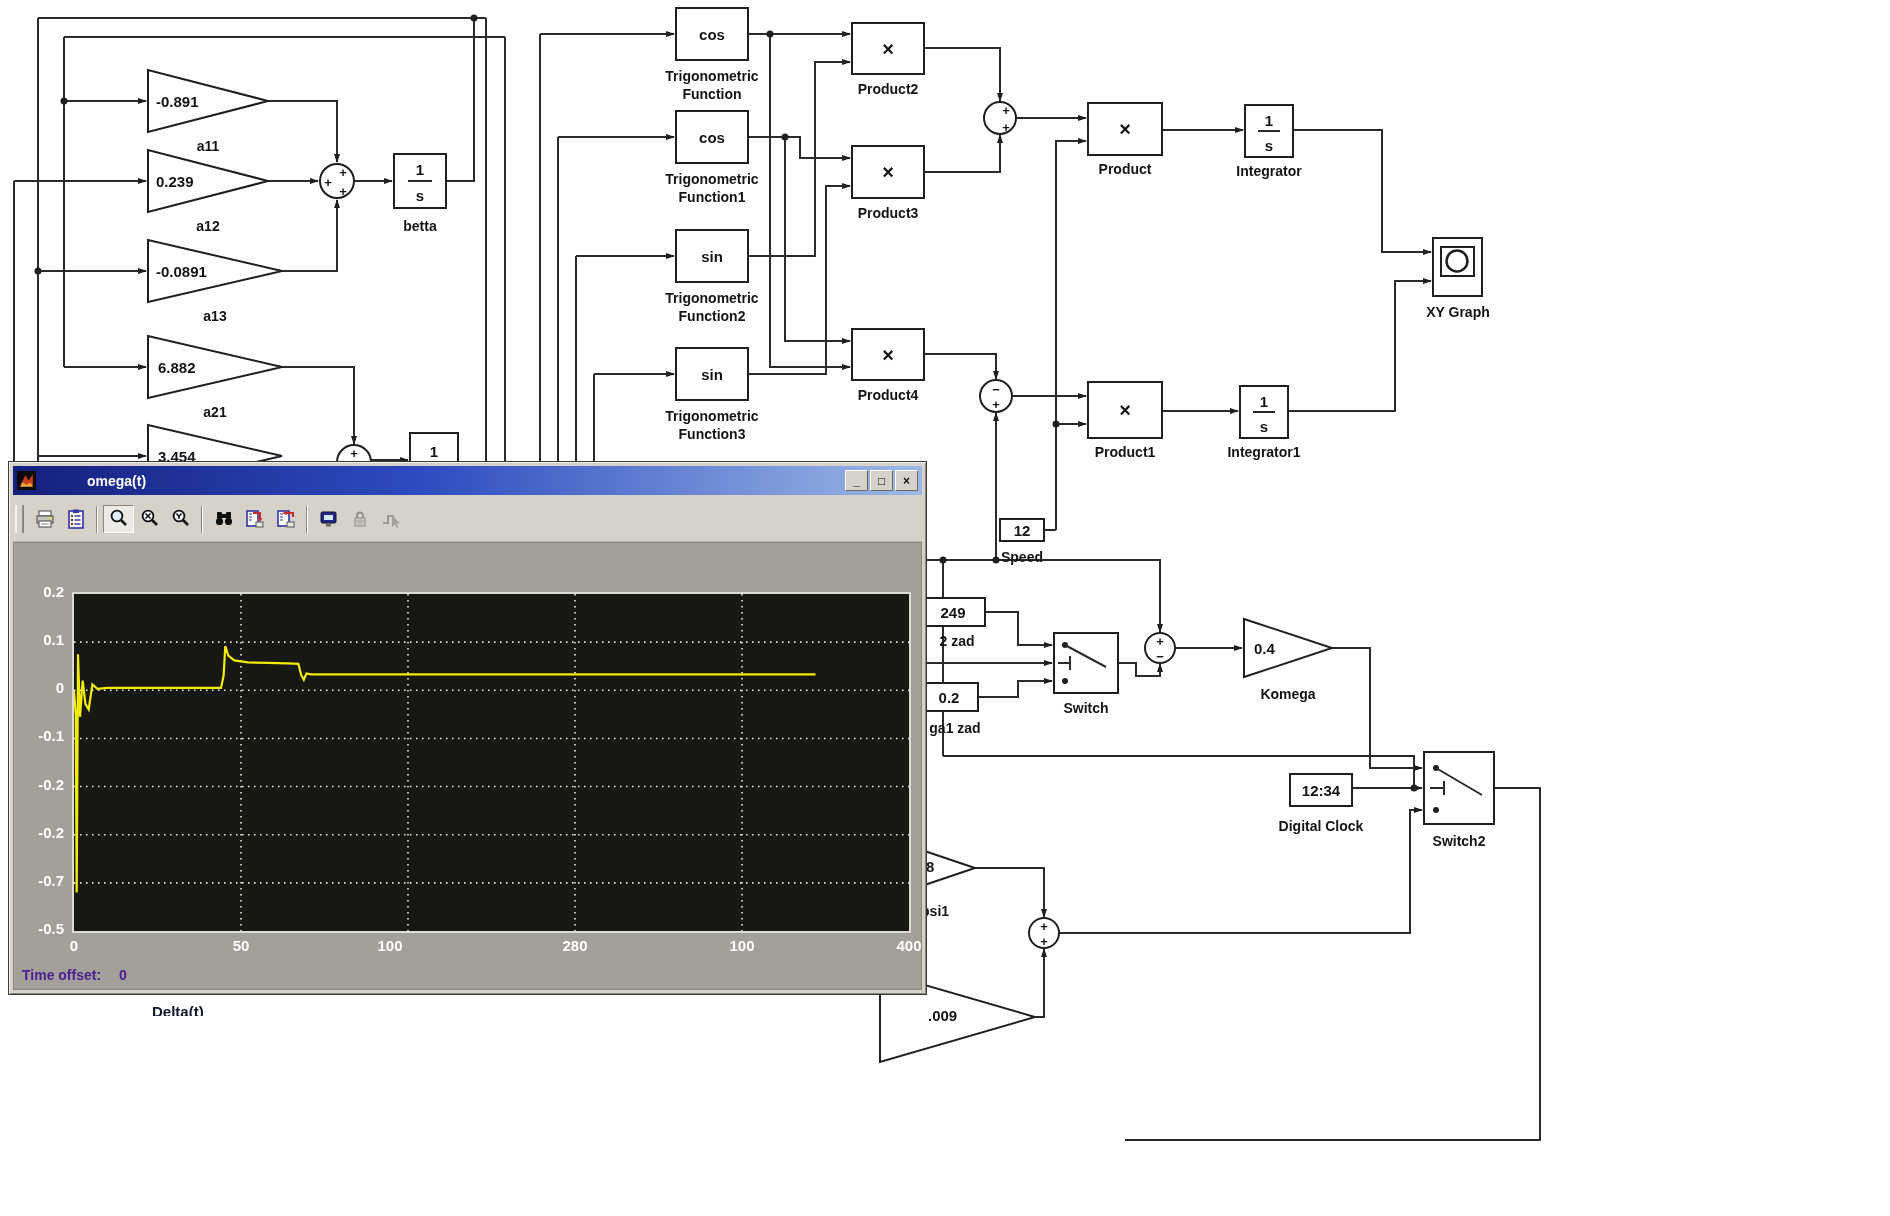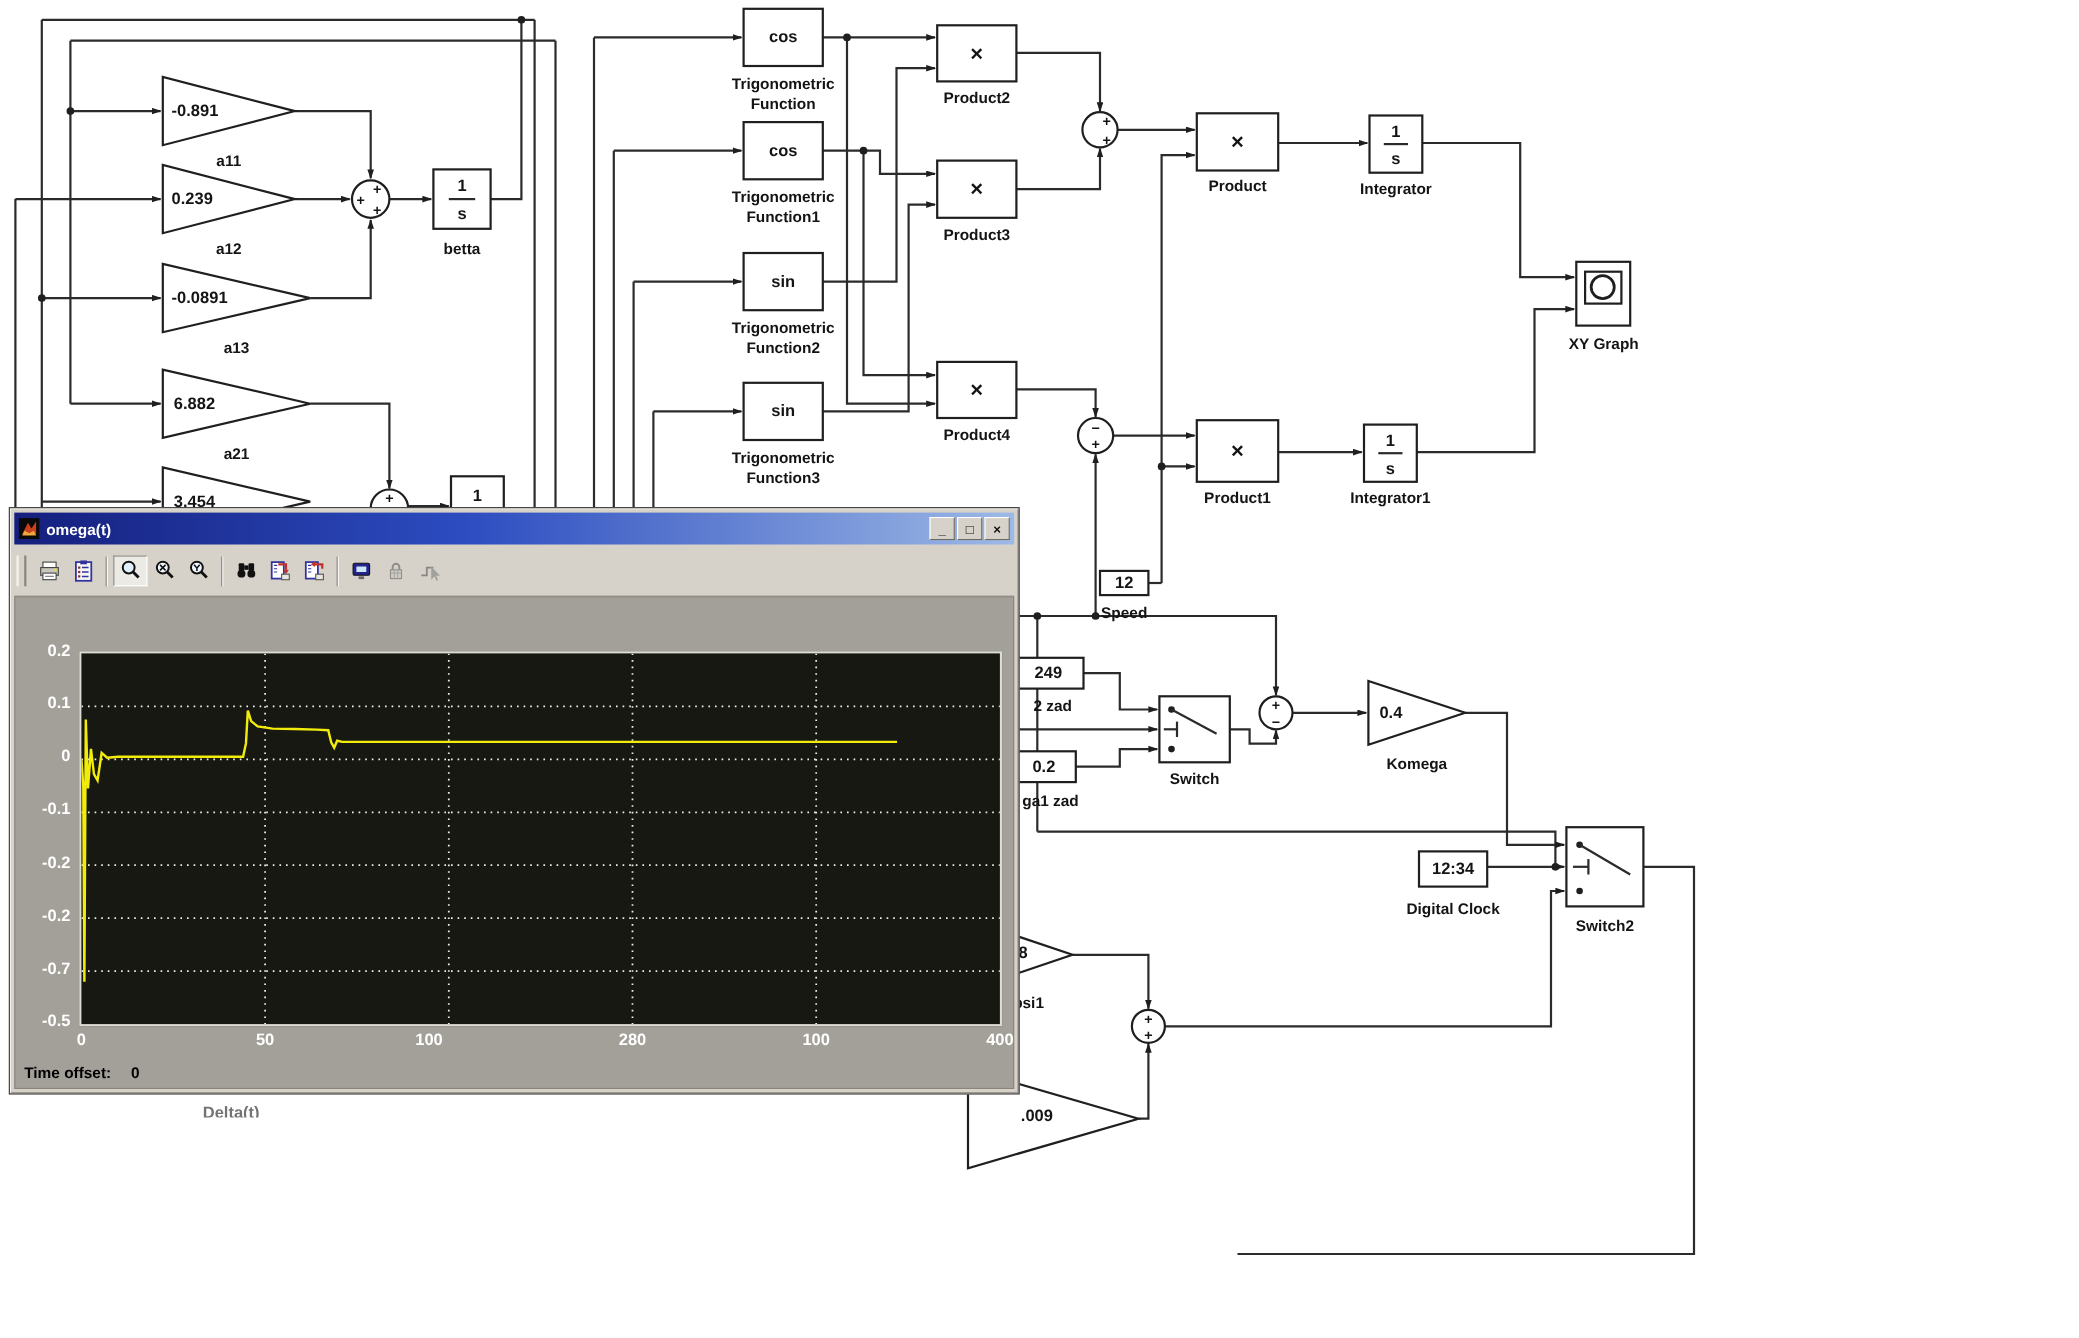--- a/index.html
+++ b/index.html
@@ -14,21 +14,21 @@
   .bl{font:bold 14px "Liberation Sans",sans-serif;fill:#141414;text-anchor:middle;dominant-baseline:central;}
   .px{font:bold 20px "Liberation Sans",sans-serif;fill:#141414;text-anchor:middle;dominant-baseline:central;}
   .sg{font:bold 13px "Liberation Sans",sans-serif;fill:#141414;text-anchor:middle;dominant-baseline:central;}
   .fn{font:bold 15px "Liberation Sans",sans-serif;fill:#141414;text-anchor:middle;dominant-baseline:central;}
   .cv{font:bold 15px "Liberation Sans",sans-serif;fill:#141414;text-anchor:middle;dominant-baseline:central;}
   
   .win{position:absolute;left:8px;top:461px;width:917px;height:532px;background:#d6d2ca;
        border:1px solid #3a3a3a;box-shadow:inset 1px 1px 0 #f4f2ee, inset -1px -1px 0 #8a867e;z-index:10;}
   .titlebar{position:absolute;left:4px;top:4px;right:4px;height:29px;
        background:linear-gradient(90deg,#151f7d 0%,#2c4cc0 45%,#9db9e6 100%);
-       display:flex;align-items:center;padding:0 4px;}
+       display:flex;align-items:center;padding:0 4px;gap:45px;}
   .mlicon{width:19px;height:19px;flex:0 0 auto;}
   .wtitle{color:#fff;font:bold 14px "Liberation Sans",sans-serif;margin-left:6px;flex:1 1 auto;
        white-space:nowrap;overflow:hidden;}
   .wbtns{display:flex;gap:2px;}
   .wbtn{width:21px;height:19px;background:#d6d2ca;border:1px solid;border-color:#ffffff #6d6a63 #6d6a63 #ffffff;
        display:flex;align-items:center;justify-content:center;font:bold 12px "Liberation Sans",sans-serif;color:#111;}
   .toolbar{position:absolute;left:4px;top:35px;right:4px;height:44px;background:#d6d2ca;
        display:flex;align-items:center;border-bottom:1px solid #b9b5ad;}
   .grip{width:5px;height:28px;margin:0 5px 0 2px;border-left:2px solid #f6f4f0;border-right:2px solid #8a867e;}
   .tbtn{width:31px;height:28px;display:flex;align-items:center;justify-content:center;
@@ -36,25 +36,25 @@
   .tbtn.pressed{border-color:#8a867e #ffffff #ffffff #8a867e;background:#eceae4;}
   .sep{width:0;height:27px;border-left:1px solid #8a867e;border-right:1px solid #ffffff;margin:0 5px;}
   .client{position:absolute;left:4px;top:80px;right:4px;bottom:4px;background:#a3a099;border:1px solid #8a867e;}
   .plot{position:absolute;left:58px;top:49px;width:835px;height:337px;background:#181812;border:2px solid #dcdcd4;}
   #plot-svg{display:block;}
   #plot-svg .grid{stroke:#fbfbee;stroke-width:1.6;stroke-dasharray:1.5 4.5;opacity:.95;}
   .ytick{position:absolute;left:4px;width:46px;height:20px;text-align:right;color:#fff;
        font:bold 15px "Liberation Sans",sans-serif;}
   .xtick{position:absolute;top:394px;width:60px;text-align:center;color:#fff;
        font:bold 15px "Liberation Sans",sans-serif;}
-  .timeoffset{position:absolute;left:8px;top:424px;color:#000000;font:bold 14px "Liberation Sans",sans-serif;}
+  .timeoffset{position:absolute;left:8px;top:424px;color:#4c1d95;font:bold 14px "Liberation Sans",sans-serif;}
   .timeoffset .val{margin-left:18px;}
   
   .deltalbl{position:absolute;left:152px;top:1003px;width:84px;height:13px;overflow:hidden;z-index:2;
-       font:bold 15px "Liberation Sans",sans-serif;color:#737373;text-align:right;line-height:17px;}
+       font:bold 15px "Liberation Sans",sans-serif;color:#0f172a;text-align:left;line-height:17px;}
 </style>
 </head>
 <body>
 
 <div id="root">
 
 <svg id="diagram" width="1890" height="1216" viewBox="0 0 1890 1216">
   <defs>
     <marker id="ah" markerWidth="12" markerHeight="10" refX="8" refY="3" orient="auto" markerUnits="userSpaceOnUse">
       <polygon points="0,0 9,3 0,6" fill="#1f1f1f"></polygon>

